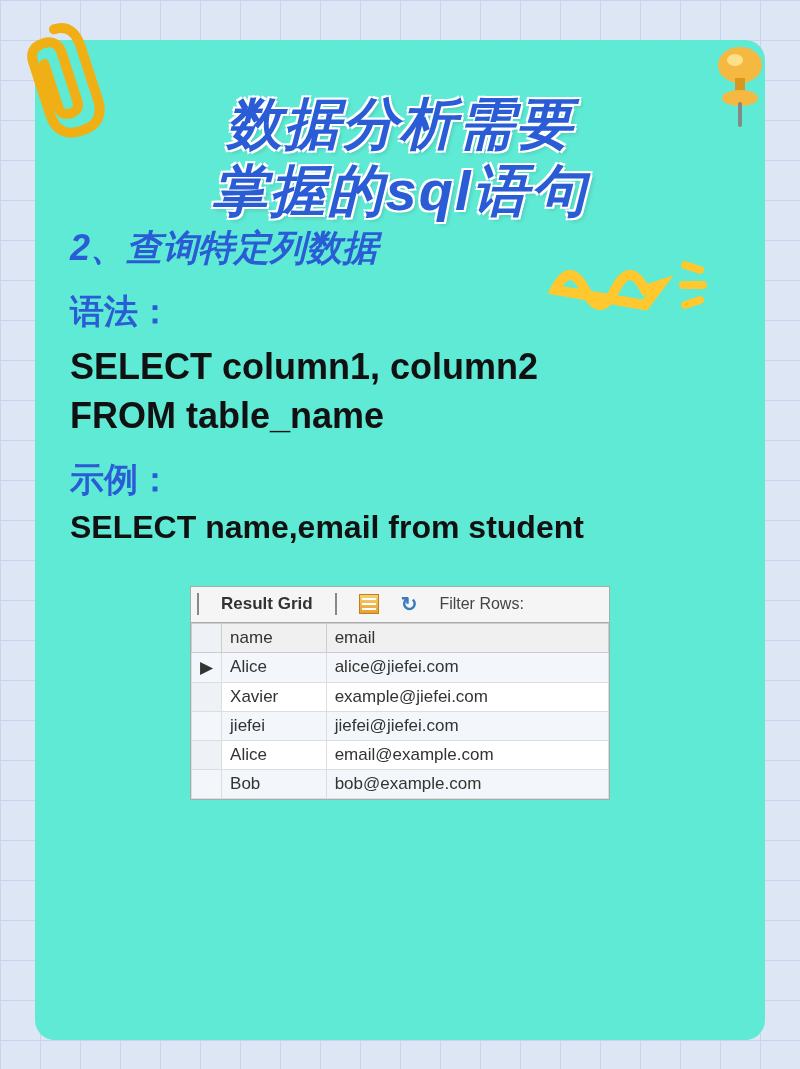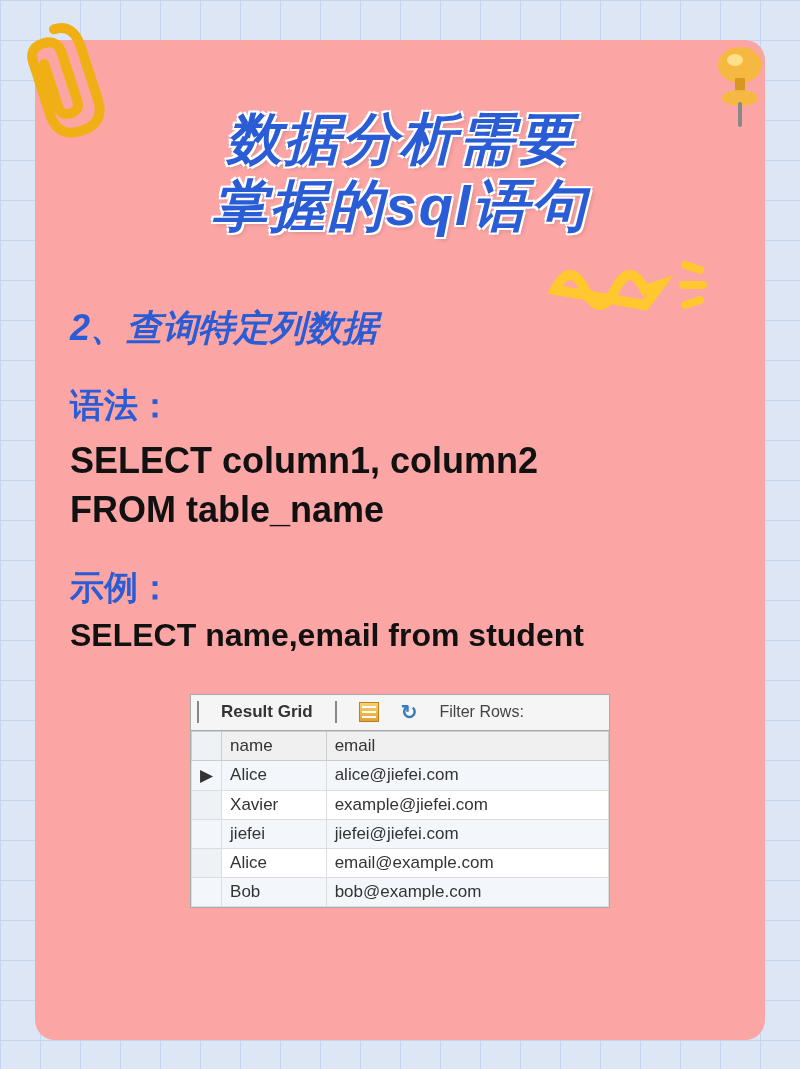--- a/index.html
+++ b/index.html
@@ -11,23 +11,23 @@
     #dce6f5;
   background-size:40px 40px;
   font-family:"Microsoft YaHei","PingFang SC",sans-serif;
   position:relative;
   overflow:hidden;
 }
 .card {
   position:absolute;
   left:35px; top:40px;
   width:730px; height:1000px;
-  background:#fca5a5;
+  background:#5eead4;
   border-radius:20px;
-  padding:55px 35px;
+  padding:40px 35px;
 }
 .clip {
   position:absolute; left:15px; top:15px;
   width:90px; height:130px;
 }
 .clip svg { width:100%; height:100%; }
 .pin {
   position:absolute; right:25px; top:40px;
   width:70px; height:90px;
 }
@@ -40,38 +40,37 @@
   text-shadow:2px 2px 0 #fff,-2px -2px 0 #fff,2px -2px 0 #fff,-2px 2px 0 #fff,3px 3px 4px rgba(0,0,0,.15);
   line-height:1.2;
   margin-top:10px;
   letter-spacing:2px;
 }
 .squiggle {
   position:absolute; right:40px; top:210px;
   width:180px; height:70px;
 }
 .section {
-  margin-top:65px;
   font-size:36px;
   font-weight:800;
   color:#2a5cd6;
   font-style:italic;
   position:relative;
   display:inline-block;
 }
 .section::after {
   content:"";
   position:absolute; left:0; bottom:-4px;
   width:370px; height:14px;
   background:#ffd84a;
   z-index:-1;
   border-radius:3px;
 }
 .label {
-  margin-top:30px;
+  margin-top:16px;
   font-size:34px;
   font-weight:800;
   color:#2a5cd6;
   font-family:Liberation Mono, monospace;
 }
 .code {
   font-size:36px;
   font-weight:800;
   color:#111;
   line-height:1.35;

